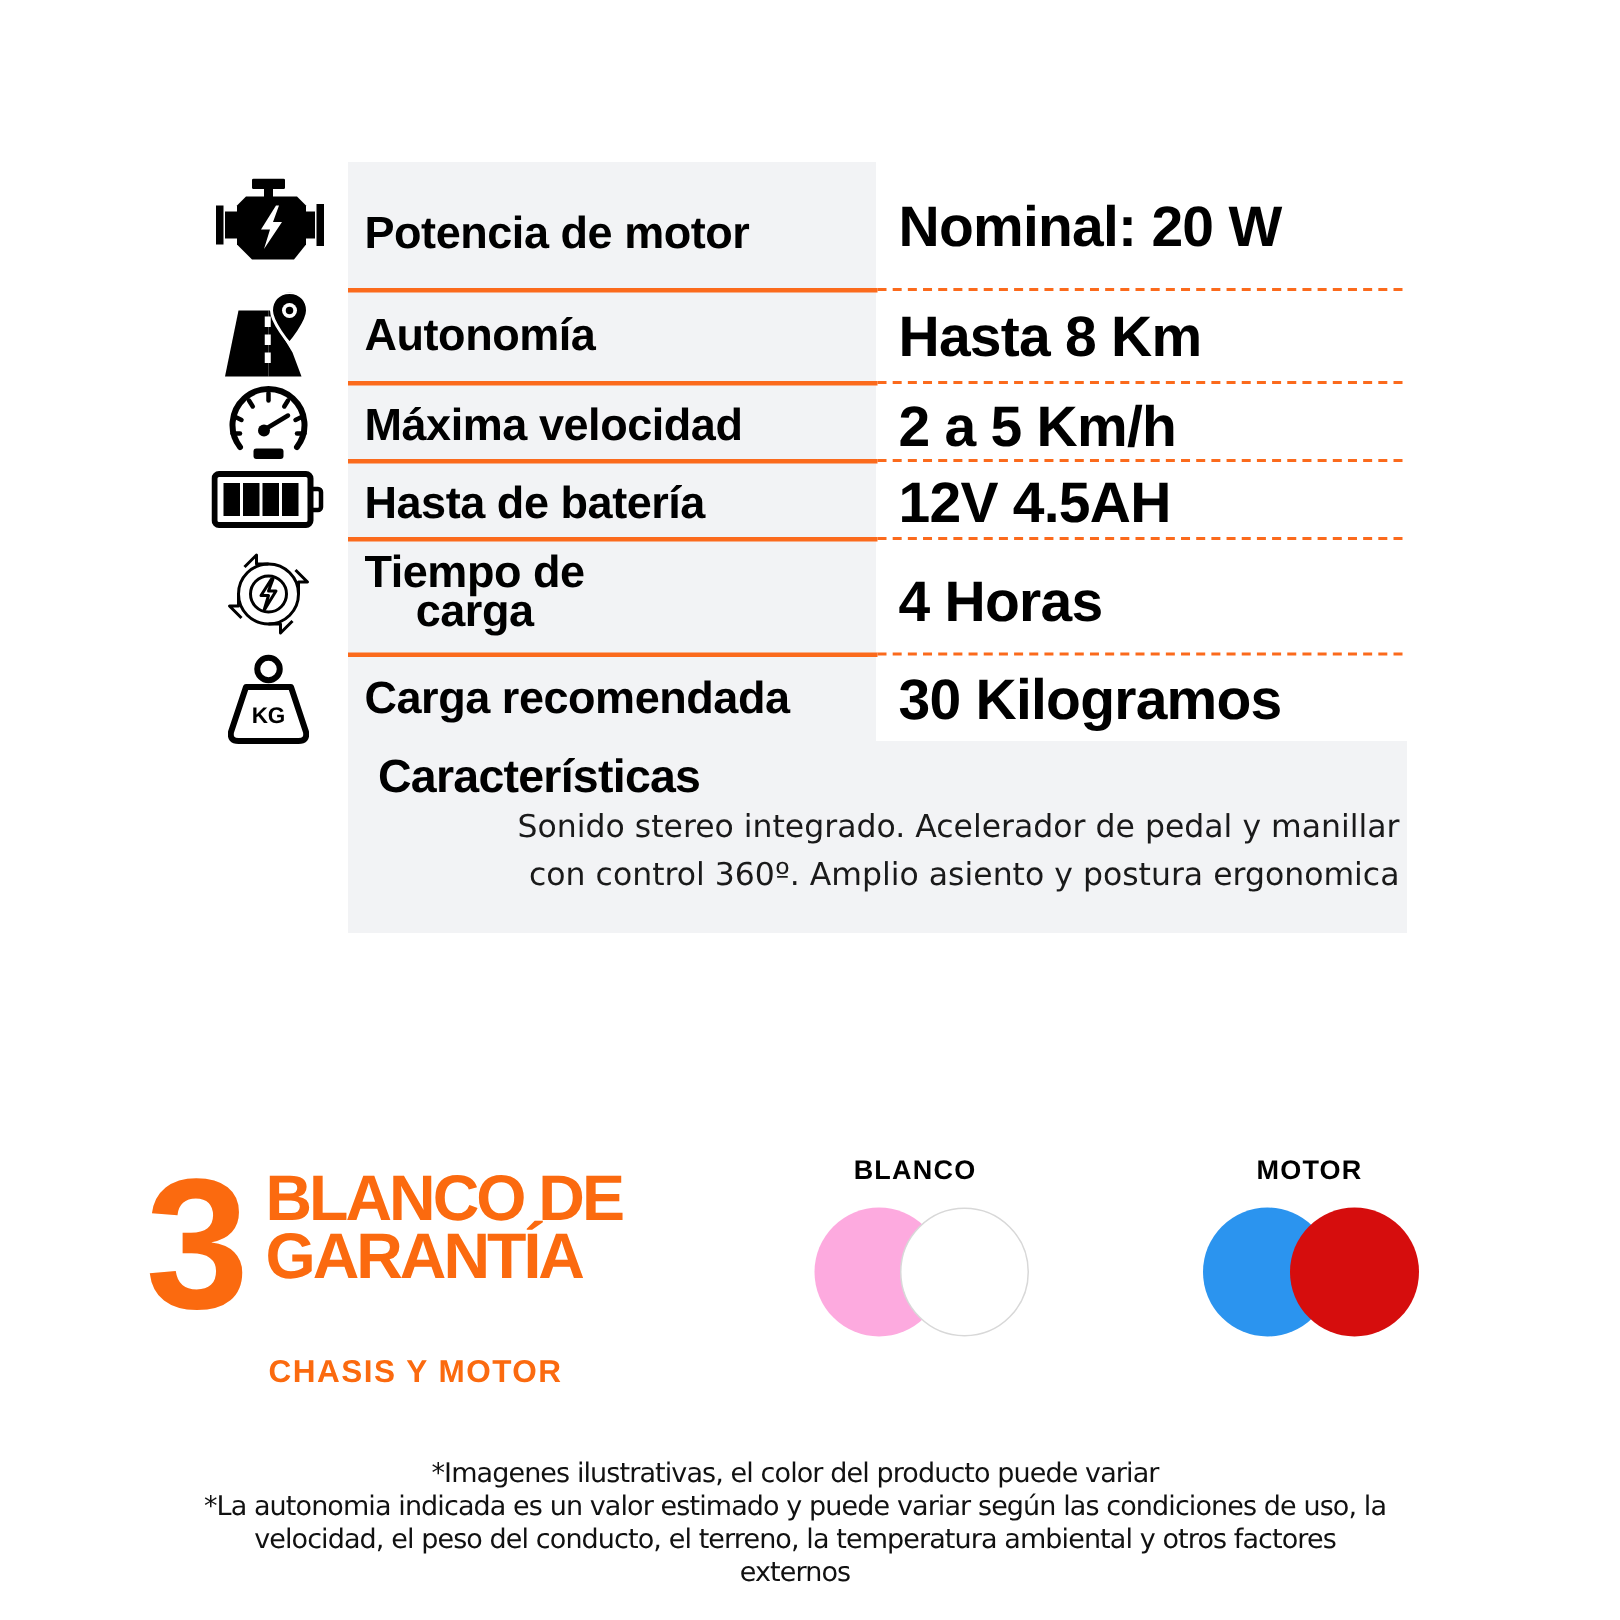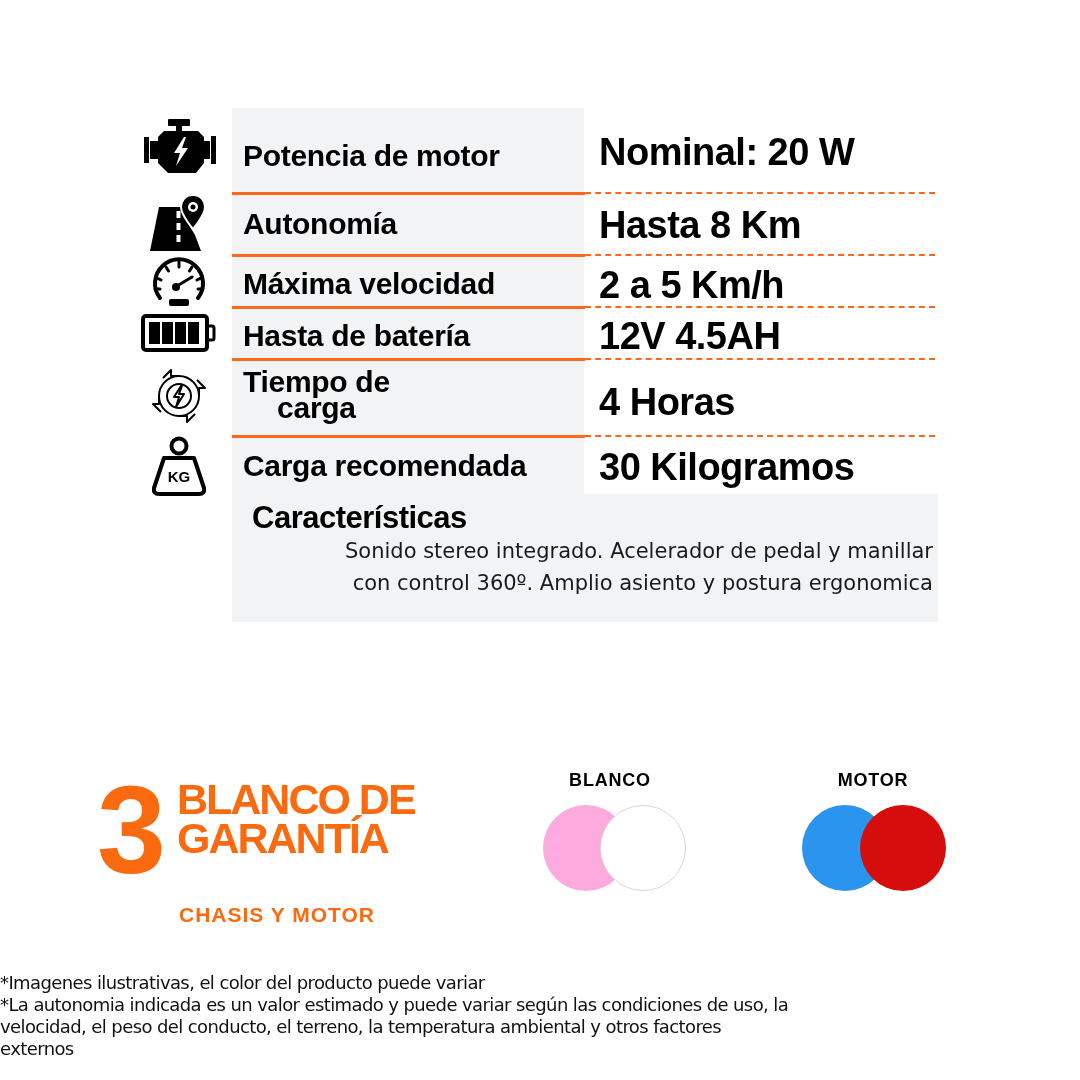--- a/index.html
+++ b/index.html
@@ -20,21 +20,21 @@
 
     .warranty-number { position: absolute; left: 97px; top: 768px; font-size: 124px; font-weight: bold; color: #fb6a0f; line-height: 124px; letter-spacing: -4px; }
     .warranty-line1, .warranty-line2 { position: absolute; left: 177px; font-size: 43px; font-weight: bold; color: #fb6a0f; line-height: 40px; letter-spacing: -2px; }
     .warranty-line1 { top: 779px; }
     .warranty-line2 { top: 818px; }
     .warranty-line3 { position: absolute; left: 179px; top: 860px; font-size: 21px; font-weight: bold; color: #fb6a0f; letter-spacing: 1px; line-height: 24px; margin-top: 43px; }
 
     .color-label { position: absolute; top: 770px; font-weight: bold; font-size: 18px; letter-spacing: 0.8px; text-align: center; width: 160px; }
     .circle { position: absolute; width: 86px; height: 86px; border-radius: 50%; }
 
-    .disclaimer { position: absolute; left: 0; top: 972px; width: 1060px; text-align: left; font-family: "DejaVu Sans", sans-serif; font-size: 18px; line-height: 22px; color: #111; letter-spacing: -0.6px; }
+    .disclaimer { position: absolute; left: 0; top: 972px; width: 1060px; text-align: center; font-family: "DejaVu Sans", sans-serif; font-size: 18px; line-height: 22px; color: #111; letter-spacing: -0.6px; }
     .disclaimer div { white-space: nowrap; }
   </style>
 </head>
 <body>
 
 <div class="spec-bg-left"></div>
 <div class="spec-bg-bottom"></div>
 
 <div class="icon" style="top:118px;height:60px;">
   <svg width="74" height="58" viewBox="0 0 74 58">

